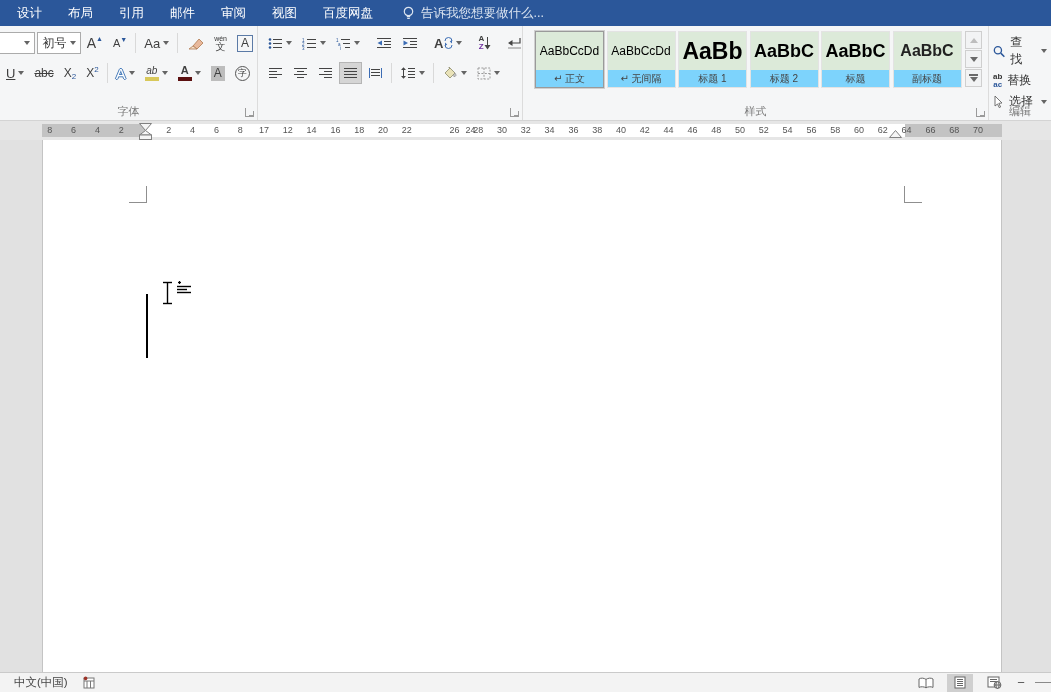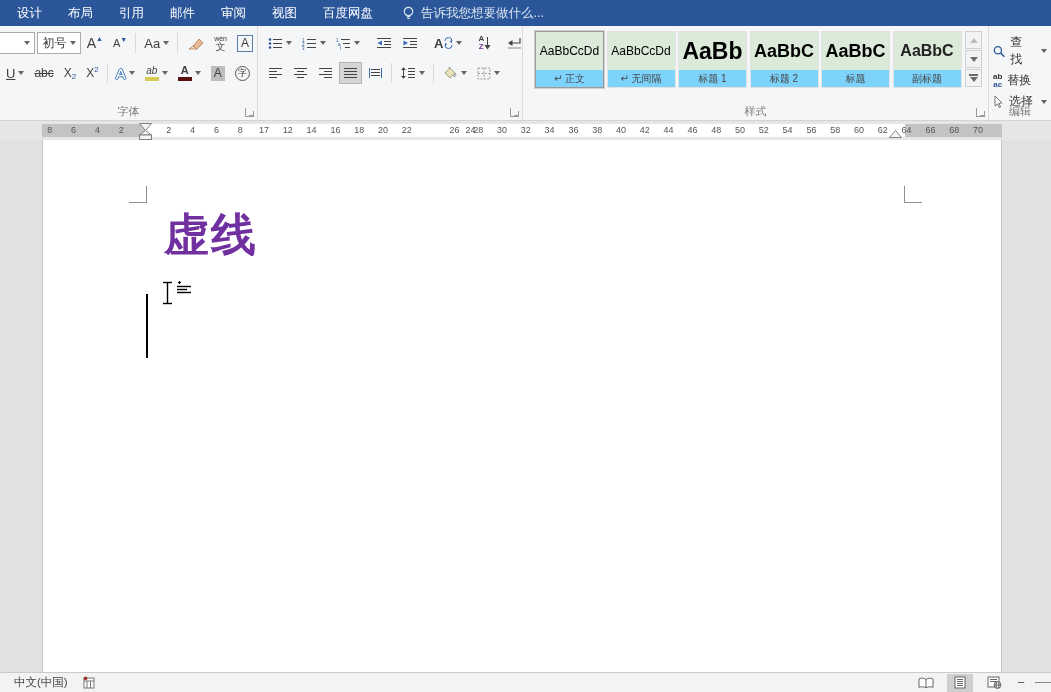--- a/index.html
+++ b/index.html
@@ -491,21 +491,20 @@
     </svg>
     <svg class="marker" style="left:889px; top:9px;" width="13" height="8" viewBox="0 0 13 8">
       <polygon points="6.5,0.5 12.5,7.5 0.5,7.5" fill="#f5f5f5" stroke="#808080" stroke-width="1"></polygon>
     </svg>
   </div>
 
   <div class="docarea">
     <div class="page">
       <div class="cropmark tl"></div>
       <div class="cropmark tr"></div>
-      <div class="doc-heading" style="color: rgb(112, 48, 160);">虚线</div>
       <div class="caret"></div>
 
       <svg style="position:absolute; left:118px; top:140px;" width="36" height="26" viewBox="0 0 36 26">
         <line x1="6.5" y1="3" x2="6.5" y2="23" stroke="#000" stroke-width="1.4"></line>
         <line x1="2" y1="2.5" x2="11" y2="2.5" stroke="#000" stroke-width="1.4"></line>
         <line x1="2" y1="23.5" x2="11" y2="23.5" stroke="#000" stroke-width="1.4"></line>
         <line x1="17" y1="2.5" x2="20" y2="2.5" stroke="#000" stroke-width="1.2"></line>
         <line x1="18.5" y1="1" x2="18.5" y2="4" stroke="#000" stroke-width="1.2"></line>
         <line x1="16" y1="6.5" x2="30" y2="6.5" stroke="#000" stroke-width="1.4"></line>
         <line x1="16" y1="9.5" x2="26" y2="9.5" stroke="#000" stroke-width="1.4"></line>

